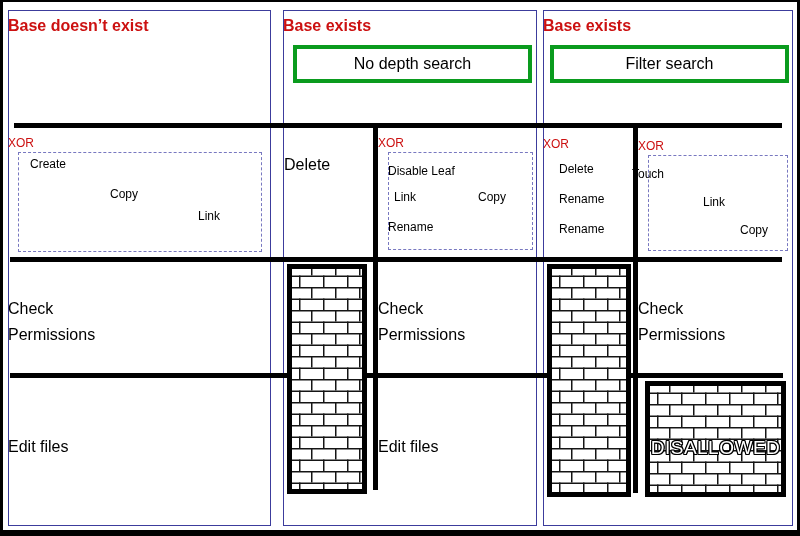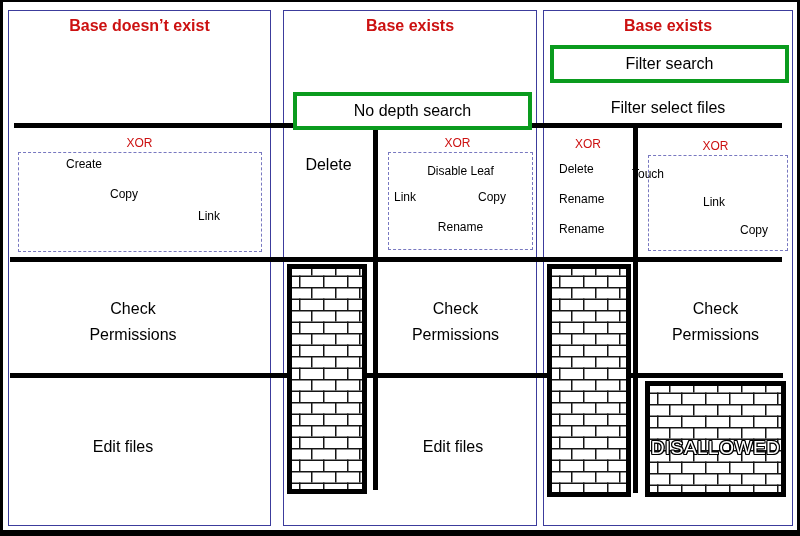--- a/index.html
+++ b/index.html
@@ -5,21 +5,21 @@
   html,body{margin:0;padding:0;background:#fff;}
   .stage{position:relative;width:800px;height:536px;background:#fff;overflow:hidden;
          font-family:"Liberation Sans",sans-serif;color:#000;}
   .frame{position:absolute;background:#000;}
   .col{position:absolute;border:1px solid #3c3c9c;background:#fff;box-sizing:border-box;}
   .hline,.vline{position:absolute;background:#000;}
   .gbox{position:absolute;border:4px solid #0a9b1e;box-sizing:border-box;background:#fff;
         display:flex;align-items:center;justify-content:center;font-size:16px;}
   .dash{position:absolute;border:1px dashed #7878c0;box-sizing:border-box;}
   .t{position:absolute;font-size:12px;line-height:17px;white-space:nowrap;}
-  .ctr{text-align:center;white-space:normal;}
+  .ctr{white-space:normal;}
   .red{color:#cc1111;}
   .ttl{font-weight:bold;font-size:16px;}
   .big{font-size:16px;}
   .wall{position:absolute;}
   .disallowed{position:absolute;font-size:19px;letter-spacing:0.5px;color:#fff;z-index:5;
     text-shadow:-1px -1px 0 #000,1px -1px 0 #000,-1px 1px 0 #000,1px 1px 0 #000,
                 0 -1px 0 #000,0 1px 0 #000,-1px 0 0 #000,1px 0 0 #000;}
 </style>
 </head>
 <body>
@@ -49,59 +49,58 @@
   <div class="hline" style="left:10px;top:257px;width:772px;height:5px;"></div>
   <div class="hline" style="left:10px;top:373px;width:773px;height:5px;"></div>
 
   <div class="vline" style="left:373px;top:126px;width:5px;height:364px;"></div>
   <div class="vline" style="left:633px;top:126px;width:5px;height:367px;"></div>
 
   <div class="dash" style="left:18px;top:152px;width:244px;height:100px;"></div>
   <div class="dash" style="left:388px;top:152px;width:145px;height:98px;"></div>
   <div class="dash" style="left:648px;top:155px;width:140px;height:96px;"></div>
 
-  <div class="gbox" style="left:293px;top:45px;width:239px;height:38px;margin-top:47px;">
+  <div class="gbox" style="left:293px;top:45px;width:239px;height:38px;">
     <span>No depth search</span>
   </div>
   <div class="gbox" style="left:550px;top:45px;width:239px;height:38px;">
     <span>Filter search</span>
   </div>
 
   <svg class="wall" style="left:287px;top:264px;" width="80" height="230">
     <rect x="2.5" y="2.5" width="75" height="225" fill="url(#brick)" stroke="#000" stroke-width="5"></rect>
   </svg>
   <svg class="wall" style="left:547px;top:264px;" width="84" height="233">
     <rect x="2.5" y="2.5" width="79" height="228" fill="url(#brick)" stroke="#000" stroke-width="5"></rect>
   </svg>
   <svg class="wall" style="left:645px;top:381px;" width="141" height="116">
     <rect x="2.5" y="2.5" width="136" height="111" fill="url(#brick)" stroke="#000" stroke-width="5"></rect>
   </svg>
 
   <div class="t ttl red ctr" style="left:8px;top:17px;width:263px;">Base doesn’t exist</div>
   <div class="t red ctr" style="left:8px;top:135px;width:263px;">XOR</div>
-  <div class="t" style="left:30px;top:156px;margin-left:36px;">Create</div>
+  <div class="t" style="left:30px;top:156px;">Create</div>
   <div class="t" style="left:110px;top:186px;">Copy</div>
   <div class="t" style="left:198px;top:208px;">Link</div>
   <div class="t big ctr" style="left:8px;top:300px;width:250px;">Check</div>
   <div class="t big ctr" style="left:8px;top:326px;width:250px;">Permissions</div>
   <div class="t big ctr" style="left:8px;top:438px;width:230px;">Edit files</div>
 
   <div class="t ttl red ctr" style="left:283px;top:17px;width:254px;">Base exists</div>
   <div class="t big ctr" style="left:284px;top:156px;width:89px;">Delete</div>
   <div class="t red ctr" style="left:378px;top:135px;width:159px;">XOR</div>
   <div class="t ctr" style="left:388px;top:163px;width:145px;">Disable Leaf</div>
   <div class="t" style="left:394px;top:189px;">Link</div>
   <div class="t" style="left:478px;top:189px;">Copy</div>
   <div class="t ctr" style="left:388px;top:219px;width:145px;">Rename</div>
   <div class="t big ctr" style="left:378px;top:300px;width:155px;">Check</div>
   <div class="t big ctr" style="left:378px;top:326px;width:155px;">Permissions</div>
   <div class="t big ctr" style="left:378px;top:438px;width:150px;">Edit files</div>
 
   <div class="t ttl red ctr" style="left:543px;top:17px;width:250px;">Base exists</div>
-  <div class="t big ctr" style="left:543px;top:99px;width:250px;">Filter select files</div>
   <div class="t red ctr" style="left:543px;top:136px;width:90px;">XOR</div>
   <div class="t" style="left:559px;top:161px;">Delete</div>
   <div class="t" style="left:559px;top:191px;">Rename</div>
   <div class="t" style="left:559px;top:221px;">Rename</div>
   <div class="t red ctr" style="left:638px;top:138px;width:155px;">XOR</div>
   <div class="t" style="left:632px;top:166px;text-align:center;">Touch</div>
   <div class="t" style="left:703px;top:194px;">Link</div>
   <div class="t" style="left:740px;top:222px;">Copy</div>
   <div class="t big ctr" style="left:638px;top:300px;width:155px;">Check</div>
   <div class="t big ctr" style="left:638px;top:326px;width:155px;">Permissions</div>

